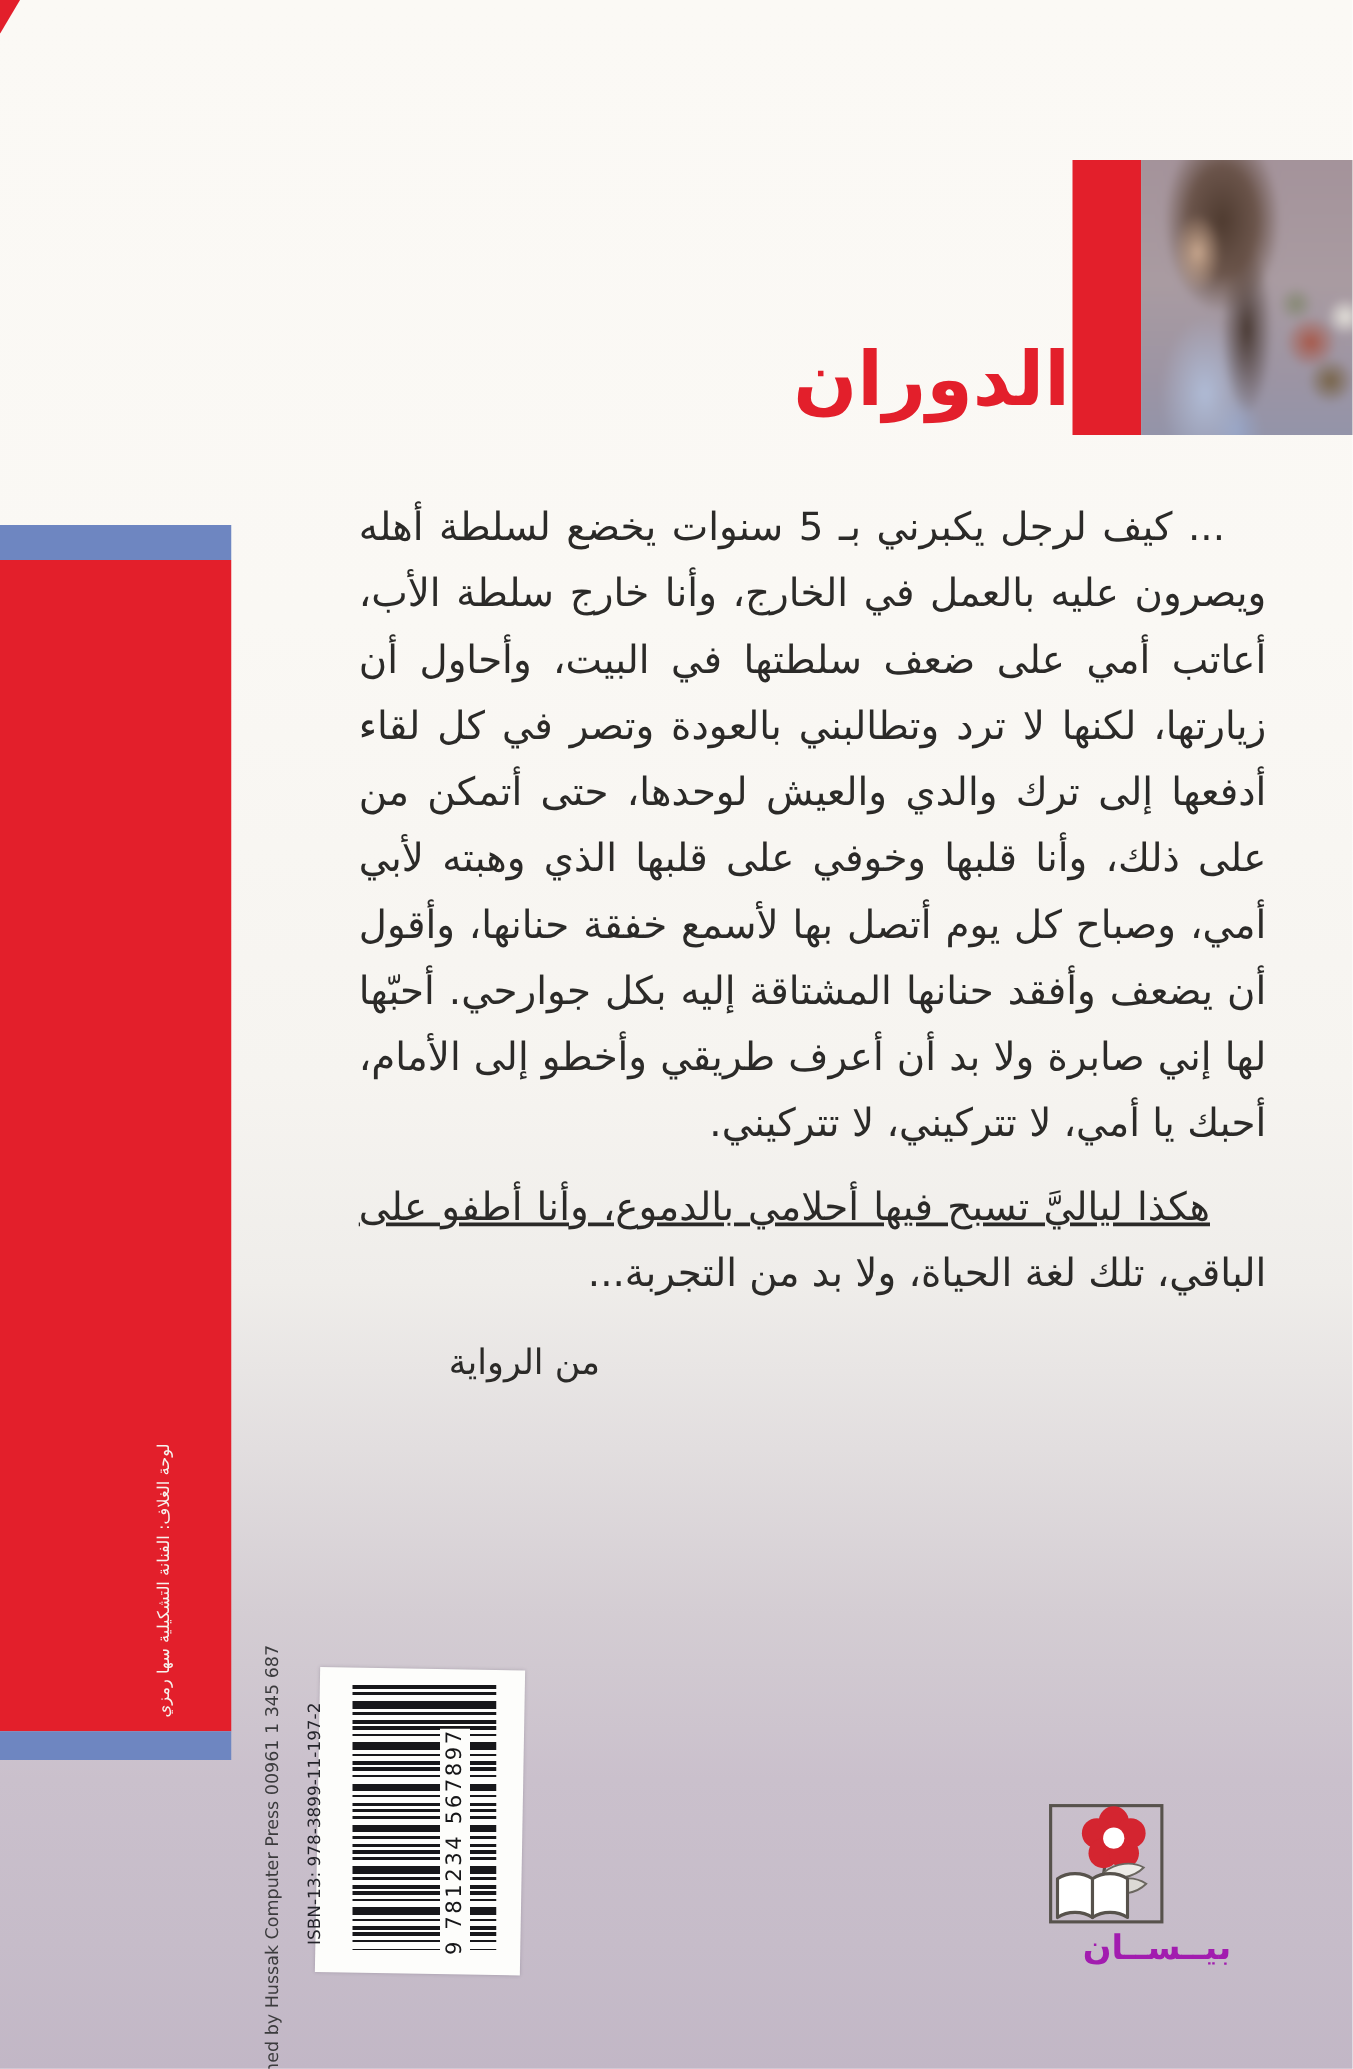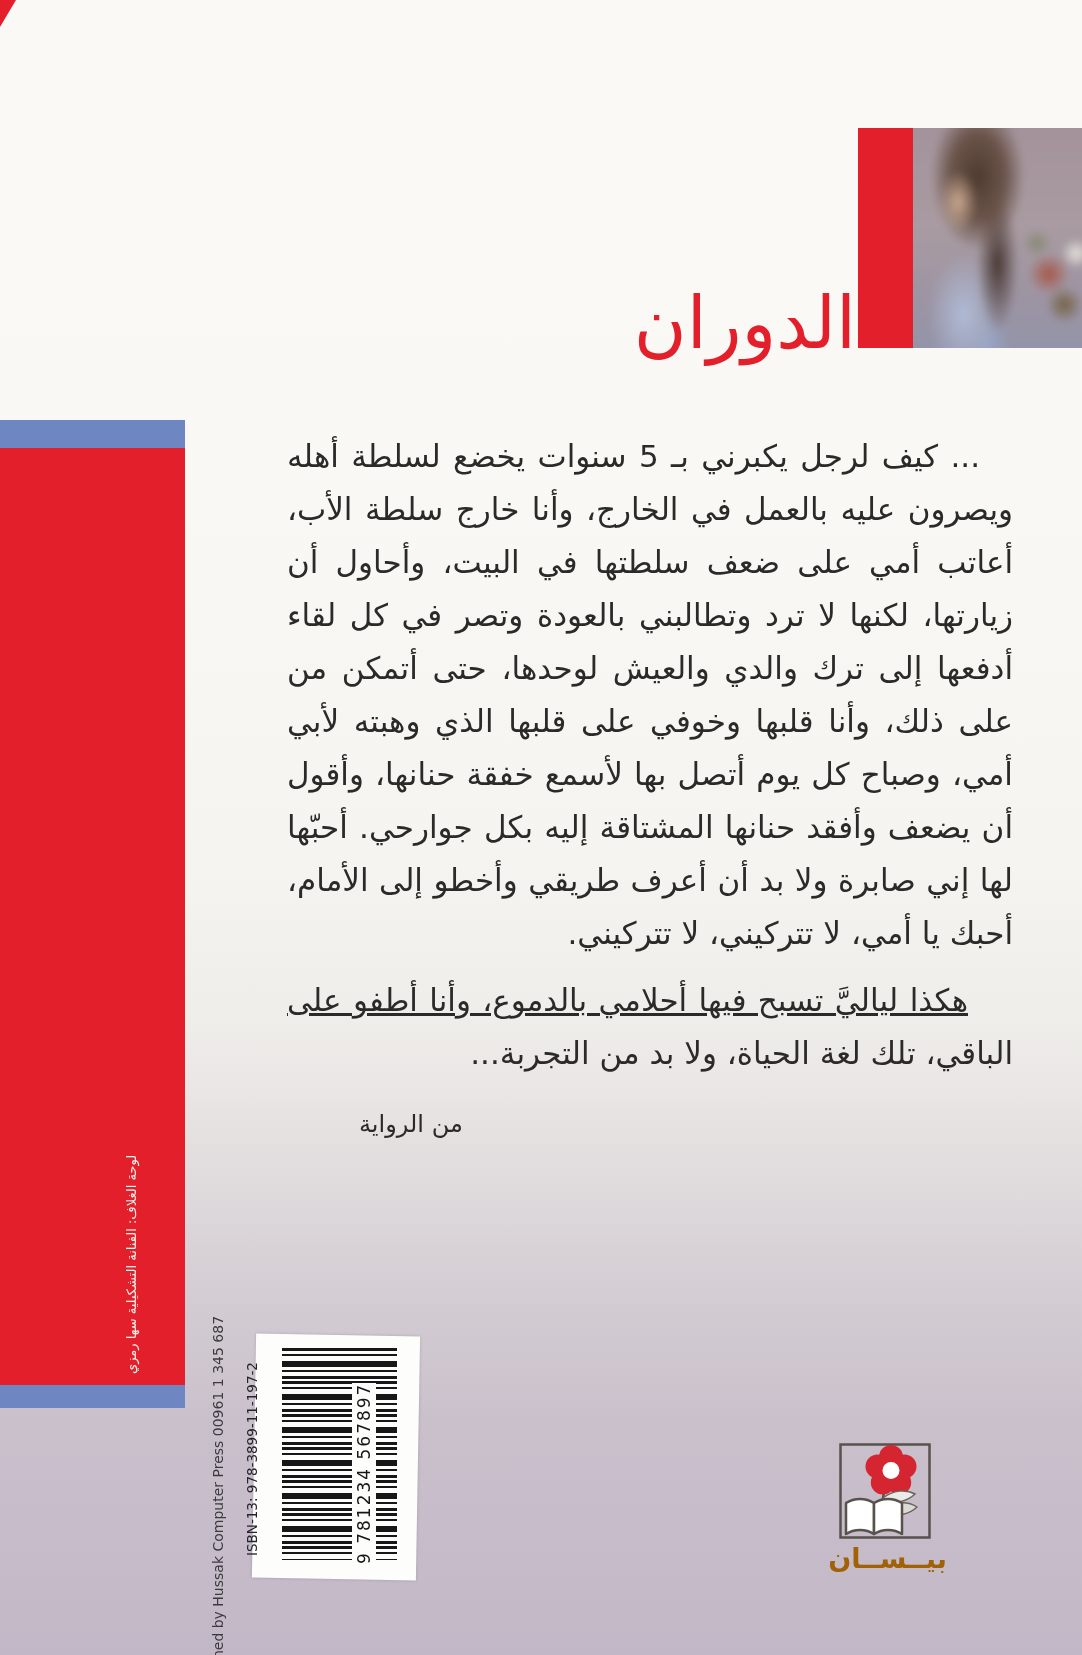--- a/index.html
+++ b/index.html
@@ -11,48 +11,48 @@
       #e2dedf 70%, #d4cdd3 78%, #cac0cc 86%, #c6bcc9 94%, #c2b7c6 100%);
   }
   .abs{position:absolute;}
 
   
   .corner-mark{left:0;top:0;width:16px;height:27px;background:var(--red);
     clip-path:polygon(0 0,100% 0,0 100%);}
 
   
   .book-title{top:274px;right:226px;direction:rtl;white-space:nowrap;
-    font-size:72px;font-weight:normal;color:var(--red);line-height:1;
-    letter-spacing:-2px;margin-top:13px;}
+    font-size:60px;font-weight:bold;color:var(--red);line-height:1;
+    letter-spacing:-2px;}
 
   
   .title-accent-block{left:858px;top:128px;width:55px;height:220px;background:var(--red);}
   .cover-painting{left:913px;top:128px;width:169px;height:220px;overflow:hidden;background:#a59299;}
   .paint-layers{position:absolute;left:-8%;top:-8%;width:116%;height:116%;filter:blur(3px);
     background:
       radial-gradient(26px 42px at 30% 36%, rgba(206,172,146,.95), rgba(206,172,146,0) 75%),
       radial-gradient(60px 95px at 40% 26%, rgba(74,54,42,.95), rgba(92,68,54,.8) 45%, rgba(120,95,80,0) 78%),
       radial-gradient(26px 85px at 50% 60%, rgba(62,46,38,.9), rgba(62,46,38,0) 80%),
       radial-gradient(44px 75px at 33% 80%, rgba(176,189,216,.95), rgba(176,189,216,0) 82%),
       radial-gradient(26px 36px at 46% 92%, rgba(150,165,200,.9), rgba(150,165,200,0) 80%),
       radial-gradient(28px 28px at 76% 64%, rgba(168,76,56,.85), rgba(168,76,56,0) 75%),
       radial-gradient(20px 20px at 90% 56%, rgba(232,230,222,.95), rgba(232,230,222,0) 78%),
       radial-gradient(24px 24px at 84% 76%, rgba(112,90,54,.85), rgba(112,90,54,0) 78%),
       radial-gradient(18px 18px at 70% 52%, rgba(120,130,96,.7), rgba(120,130,96,0) 80%),
       linear-gradient(180deg,#a39199 0%,#a99ba1 45%,#9c94a3 75%,#9094ab 100%);}
 
   
   .excerpt{left:287px;top:396px;width:726px;direction:rtl;color:var(--ink);
-    font-size:31px;margin-top:34px;}
+    font-size:31px;}
   .excerpt .line{height:53px;line-height:53px;text-align:justify;text-align-last:justify;}
   .excerpt .line-end{text-align:left;text-align-last:right;}
   .excerpt .indent1{padding-right:33px;}
   .excerpt .indent2{padding-right:45px;text-decoration:underline;}
   .excerpt .para2{margin-top:14px;}
-  .attribution{margin-top:22px;font-size:24px;text-align:center;text-align-last:left;
+  .attribution{margin-top:22px;font-size:28px;text-align:center;text-align-last:left;
     padding-left:72px;height:44px;line-height:44px;}
 
   
   .spine-blue-top{left:0;top:420px;width:185px;height:28px;background:var(--blue);}
   .spine-red{left:0;top:448px;width:185px;height:937px;background:var(--red);}
   .spine-blue-bottom{left:0;top:1385px;width:185px;height:23px;background:var(--blue);}
 
   
   .vtext{position:absolute;white-space:nowrap;transform-origin:0 100%;
     transform:rotate(-90deg);}
@@ -71,22 +71,22 @@
   .barcode-bars{left:282px;top:1348px;width:115px;height:212px;
     background:repeating-linear-gradient(180deg,
       #17171a 0px,#17171a 3px,#fdfdfb 3px,#fdfdfb 6px,
       #17171a 6px,#17171a 8px,#fdfdfb 8px,#fdfdfb 13px,
       #17171a 13px,#17171a 19px,#fdfdfb 19px,#fdfdfb 22px,
       #17171a 22px,#17171a 24px,#fdfdfb 24px,#fdfdfb 28px,
       #17171a 28px,#17171a 31px,#fdfdfb 31px,#fdfdfb 33px);}
 
   
   .publisher-logo{left:838px;top:1441px;width:94px;height:100px;}
-  .publisher-name{left:815px;top:1543px;width:145px;text-align:center;
-    font-size:27px;font-weight:bold;color:#a16207;direction:rtl;letter-spacing:1px;}
+  .publisher-name{left:853px;top:1543px;width:145px;text-align:center;
+    font-size:27px;font-weight:bold;color:#a21caf;direction:rtl;letter-spacing:1px;}
 </style>
 </head>
 <body>
 
 <div class="abs corner-mark"></div>
 
 <div class="abs book-title">الدوران</div>
 
 <div class="abs title-accent-block"></div>
 <div class="abs cover-painting">

